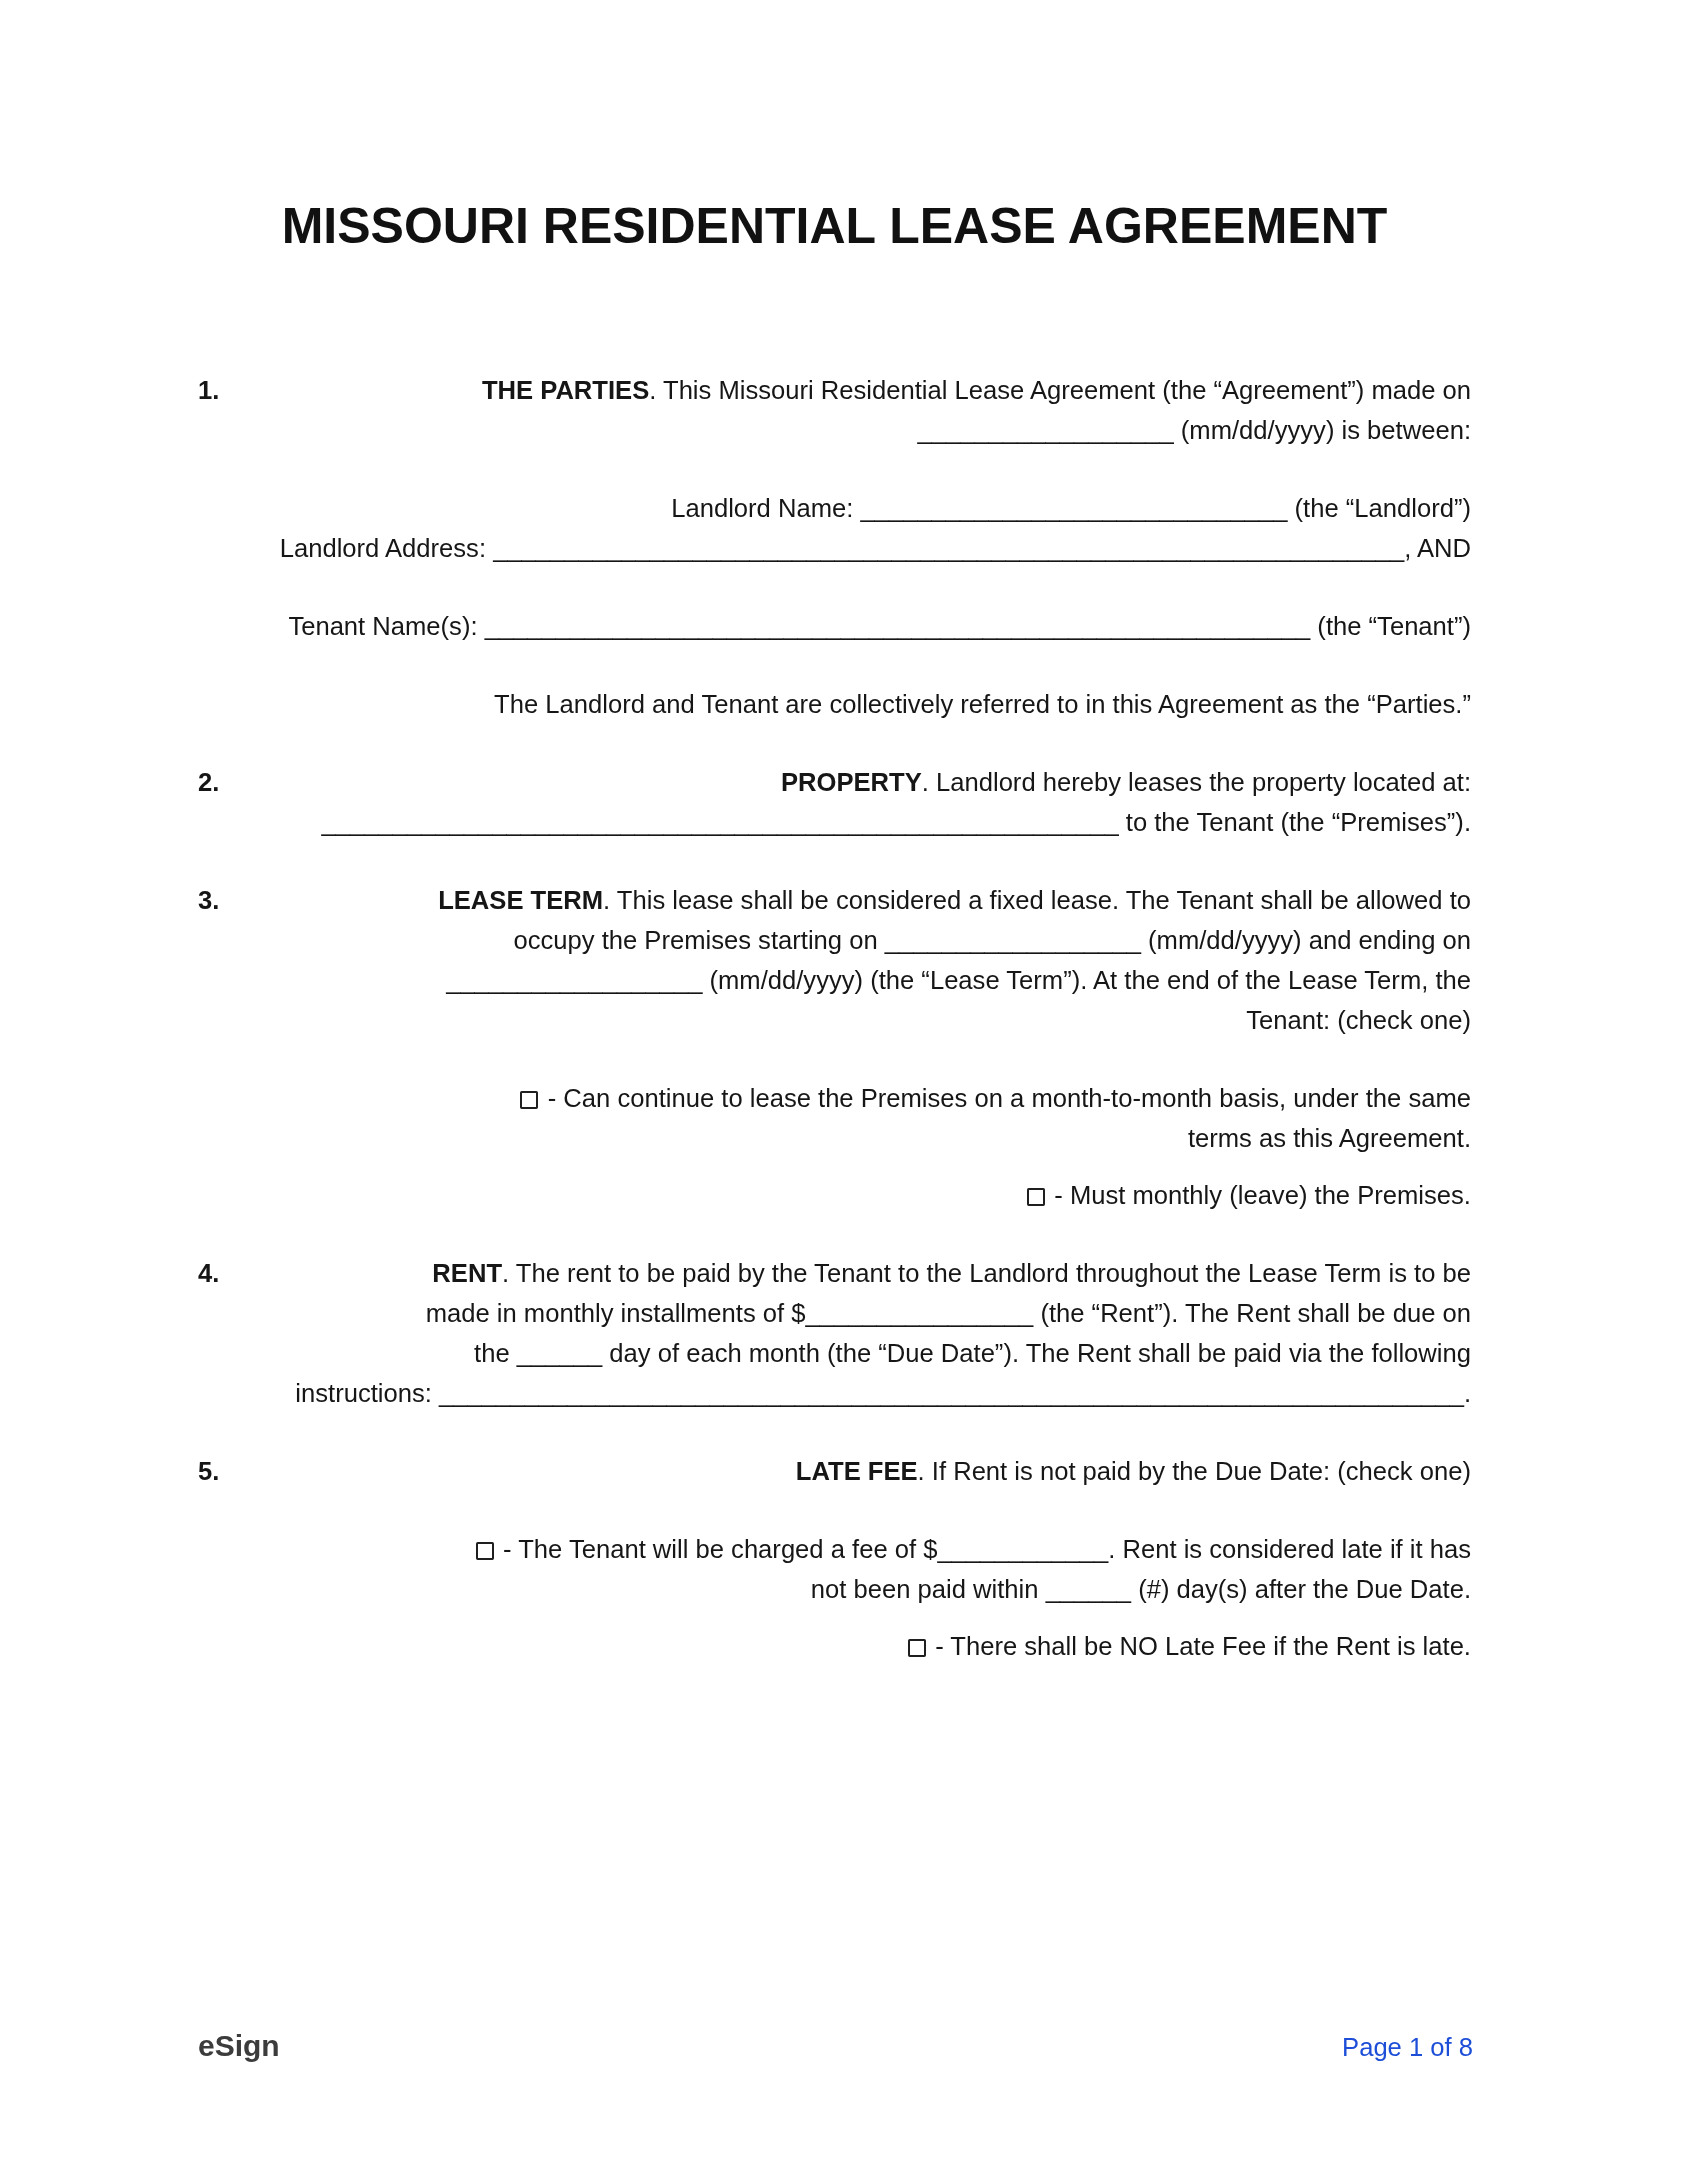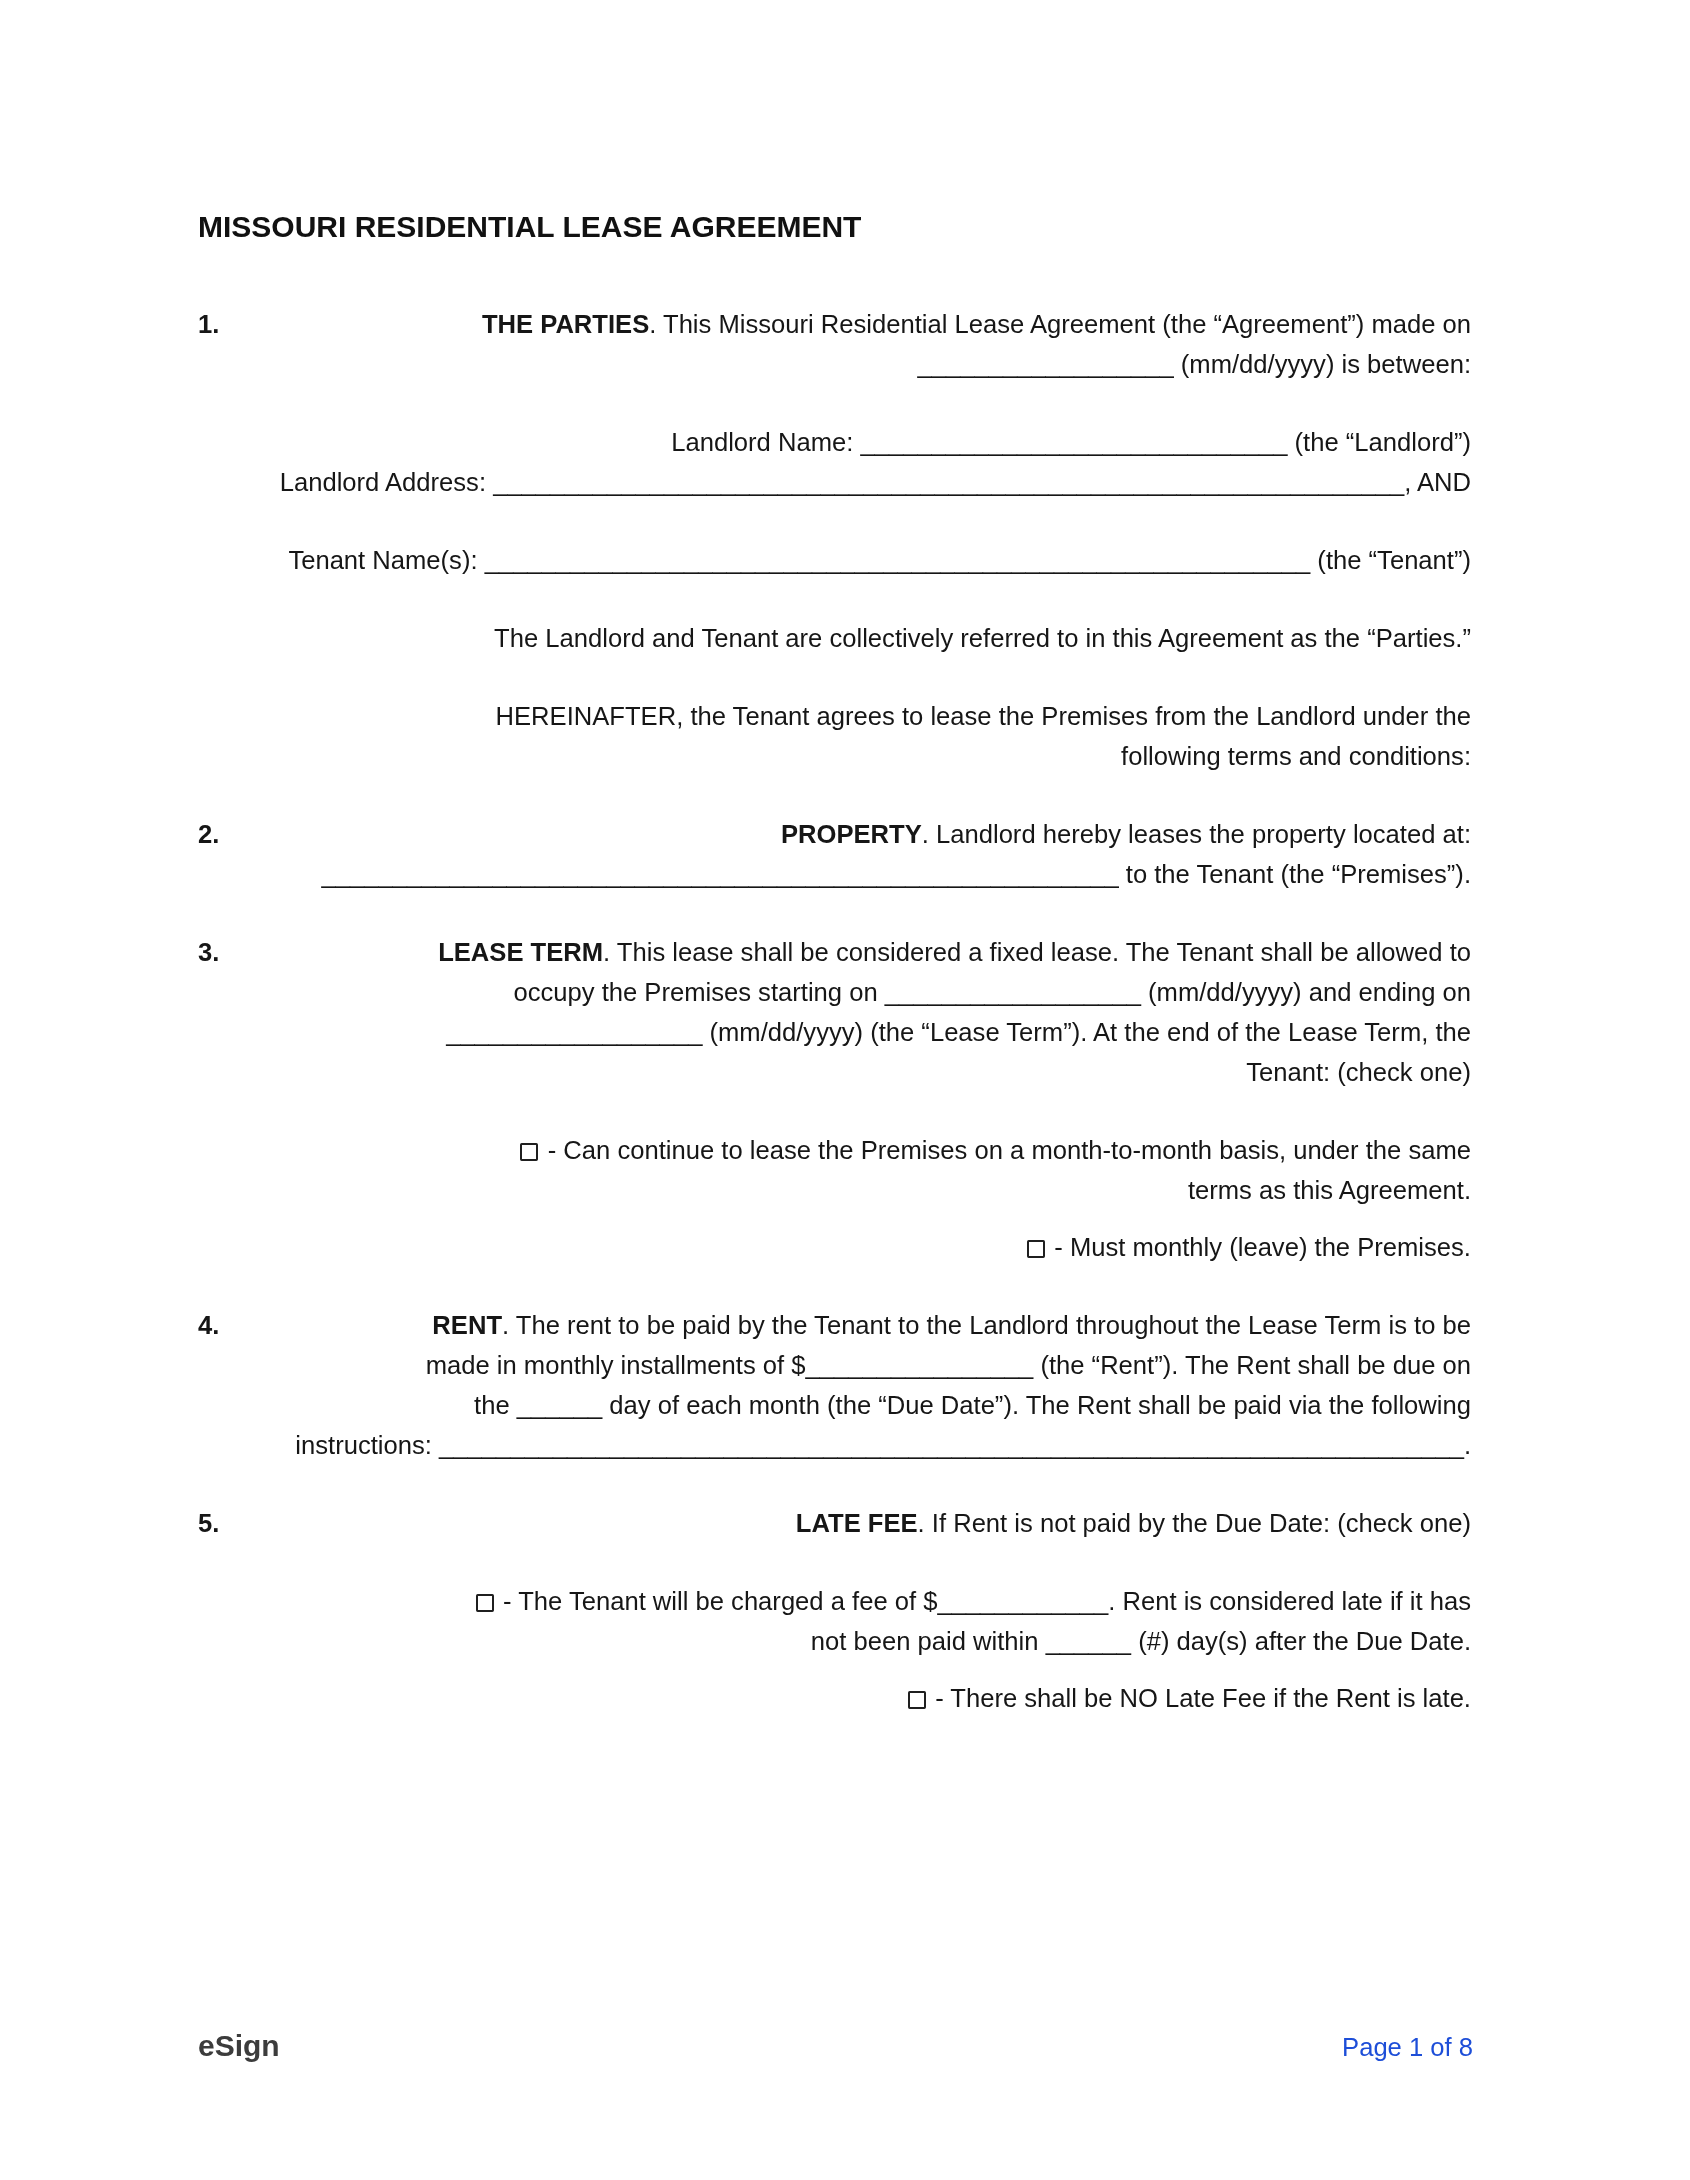--- a/index.html
+++ b/index.html
@@ -6,24 +6,25 @@
   html, body { width: 1691px; height: 2181px; }
   body {
     background: #ffffff;
     font-family: "Liberation Sans", "DejaVu Sans", sans-serif;
     color: #161616;
     position: relative;
     overflow: hidden;
   }
   .page { width: 100%; height: 100%; padding: 201px 220px 0 198px; position: relative; }
   .title {
-    font-size: 30px;
+    font-size: 50px;
     font-weight: bold;
+    text-align: center;
     color: #111111;
-    margin-bottom: 52px;
+    margin-bottom: 118px;
     line-height: 51px;
   }
   .section { display: flex; margin-bottom: 38px; font-size: 25.6px; line-height: 40px; }
   .sec-num { width: 49px; flex-shrink: 0; font-weight: bold; }
   .sec-body { flex: 1; min-width: 0; text-align: right; }
   .para { white-space: pre-wrap; margin-bottom: 38px; }
   .check-item { white-space: pre-wrap; margin-bottom: 17px; }
   .check-item.indented { margin-left: 45px; }
   .sec-body > :last-child { margin-bottom: 0; }
   b { font-weight: bold; }
@@ -59,22 +60,20 @@
 
   <div class="section">
     <div class="sec-num">1.</div>
     <div class="sec-body">
       <p class="para"><b>THE PARTIES</b><span>. This Missouri Residential Lease Agreement (the “Agreement”) made on
 </span><span class="blank">__________________</span><span> (mm/dd/yyyy) is between:</span></p>
       <p class="para"><span>Landlord Name: </span><span class="blank">______________________________</span><span> (the “Landlord”)
 </span><span>Landlord Address: </span><span class="blank">________________________________________________________________</span><span>, AND</span></p>
       <p class="para"><span>Tenant Name(s): </span><span class="blank">__________________________________________________________</span><span> (the “Tenant”)</span></p>
       <p class="para"><span>The Landlord and Tenant are collectively referred to in this Agreement as the “Parties.”</span></p>
-      <p class="para"><span>HEREINAFTER, the Tenant agrees to lease the Premises from the Landlord under the
-following terms and conditions:</span></p>
     </div>
   </div>
 
   <div class="section">
     <div class="sec-num">2.</div>
     <div class="sec-body">
       <p class="para"><b>PROPERTY</b><span>. Landlord hereby leases the property located at:
 </span><span class="blank">________________________________________________________</span><span> to the Tenant (the “Premises”).</span></p>
     </div>
   </div>

